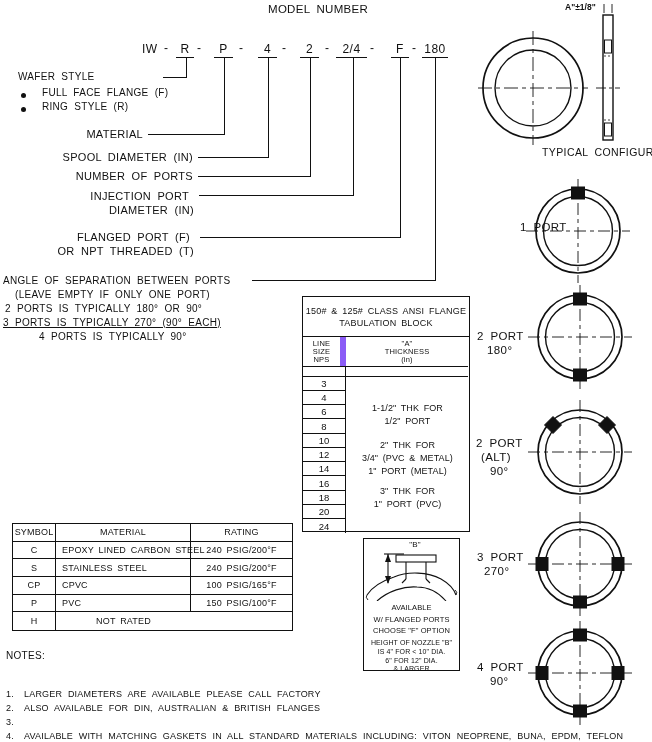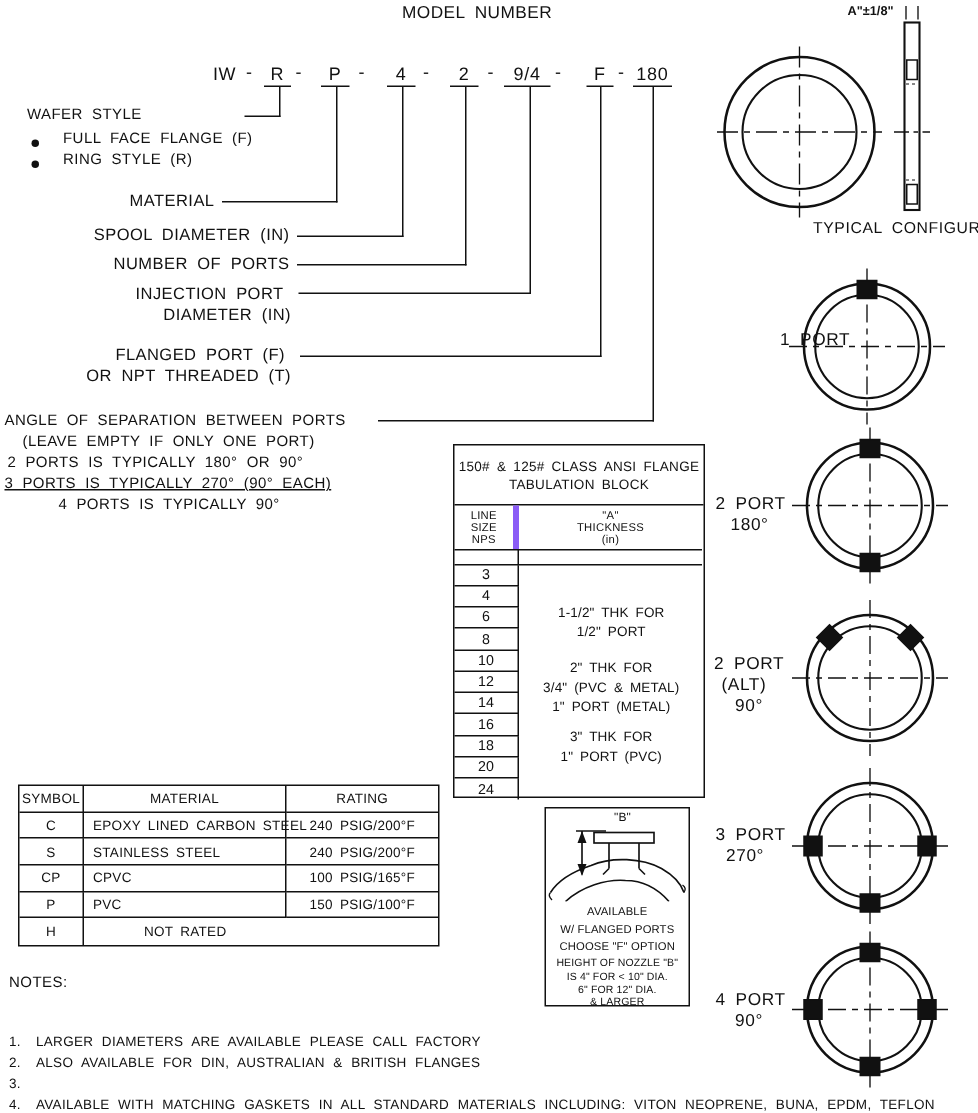--- a/index.html
+++ b/index.html
@@ -49,21 +49,21 @@
   <div class="lbl" style="left:142px;top:42px;font-size:12px;">IW</div>
   <span class="dash" style="left:164px;">-</span>
   <span class="seg" style="left:176px;width:18px;">R</span>
   <span class="dash" style="left:197px;">-</span>
   <span class="seg" style="left:214px;width:19px;">P</span>
   <span class="dash" style="left:239px;">-</span>
   <span class="seg" style="left:258px;width:19px;">4</span>
   <span class="dash" style="left:282px;">-</span>
   <span class="seg" style="left:300px;width:19px;">2</span>
   <span class="dash" style="left:325px;">-</span>
-  <span class="seg" style="left:336px;width:31px;">9/4</span>
+  <span class="seg" style="left:336px;width:31px;">2/4</span>
   <span class="dash" style="left:370px;">-</span>
   <span class="seg" style="left:391px;width:18px;">F</span>
   <span class="dash" style="left:412px;">-</span>
   <span class="seg" style="left:422px;width:26px;">180</span>
 
   <div class="vl" style="left:186px;top:58px;height:20px;"></div>
   <div class="hl" style="left:163px;top:77px;width:24px;"></div>
   <div class="vl" style="left:224px;top:58px;height:77px;"></div>
   <div class="hl" style="left:148px;top:134px;width:77px;"></div>
   <div class="vl" style="left:268px;top:58px;height:100px;"></div>
@@ -94,21 +94,21 @@
   <div class="lbl" style="left:15px;top:289px;">(LEAVE EMPTY IF ONLY ONE PORT)</div>
   <div class="lbl" style="left:5px;top:303px;">2 PORTS IS TYPICALLY 180° OR 90°</div>
   <div class="lbl" style="left:3px;top:317px;text-decoration:underline;">3 PORTS IS TYPICALLY 270° (90° EACH)</div>
   <div class="lbl" style="left:39px;top:331px;">4 PORTS IS TYPICALLY 90°</div>
 
   <div class="tab">
     <div class="ttl">
       <div>150# &amp; 125# CLASS ANSI FLANGE</div>
       <div>TABULATION BLOCK</div>
     </div>
-    <div class="hdr" style="left:0;width:43px;border-right:4px solid #8b5cf6;">
+    <div class="hdr" style="left:0;width:43px;border-right:6px solid #8b5cf6;">
       <div>LINE</div>
       <div>SIZE</div>
       <div>NPS</div>
     </div>
     <div class="hdr" style="left:43px;width:122px;">
       <div>"A"</div>
       <div>THICKNESS</div>
       <div>(in)</div>
     </div>
     <div class="hl" style="left:0;top:69px;width:165px;"></div>

